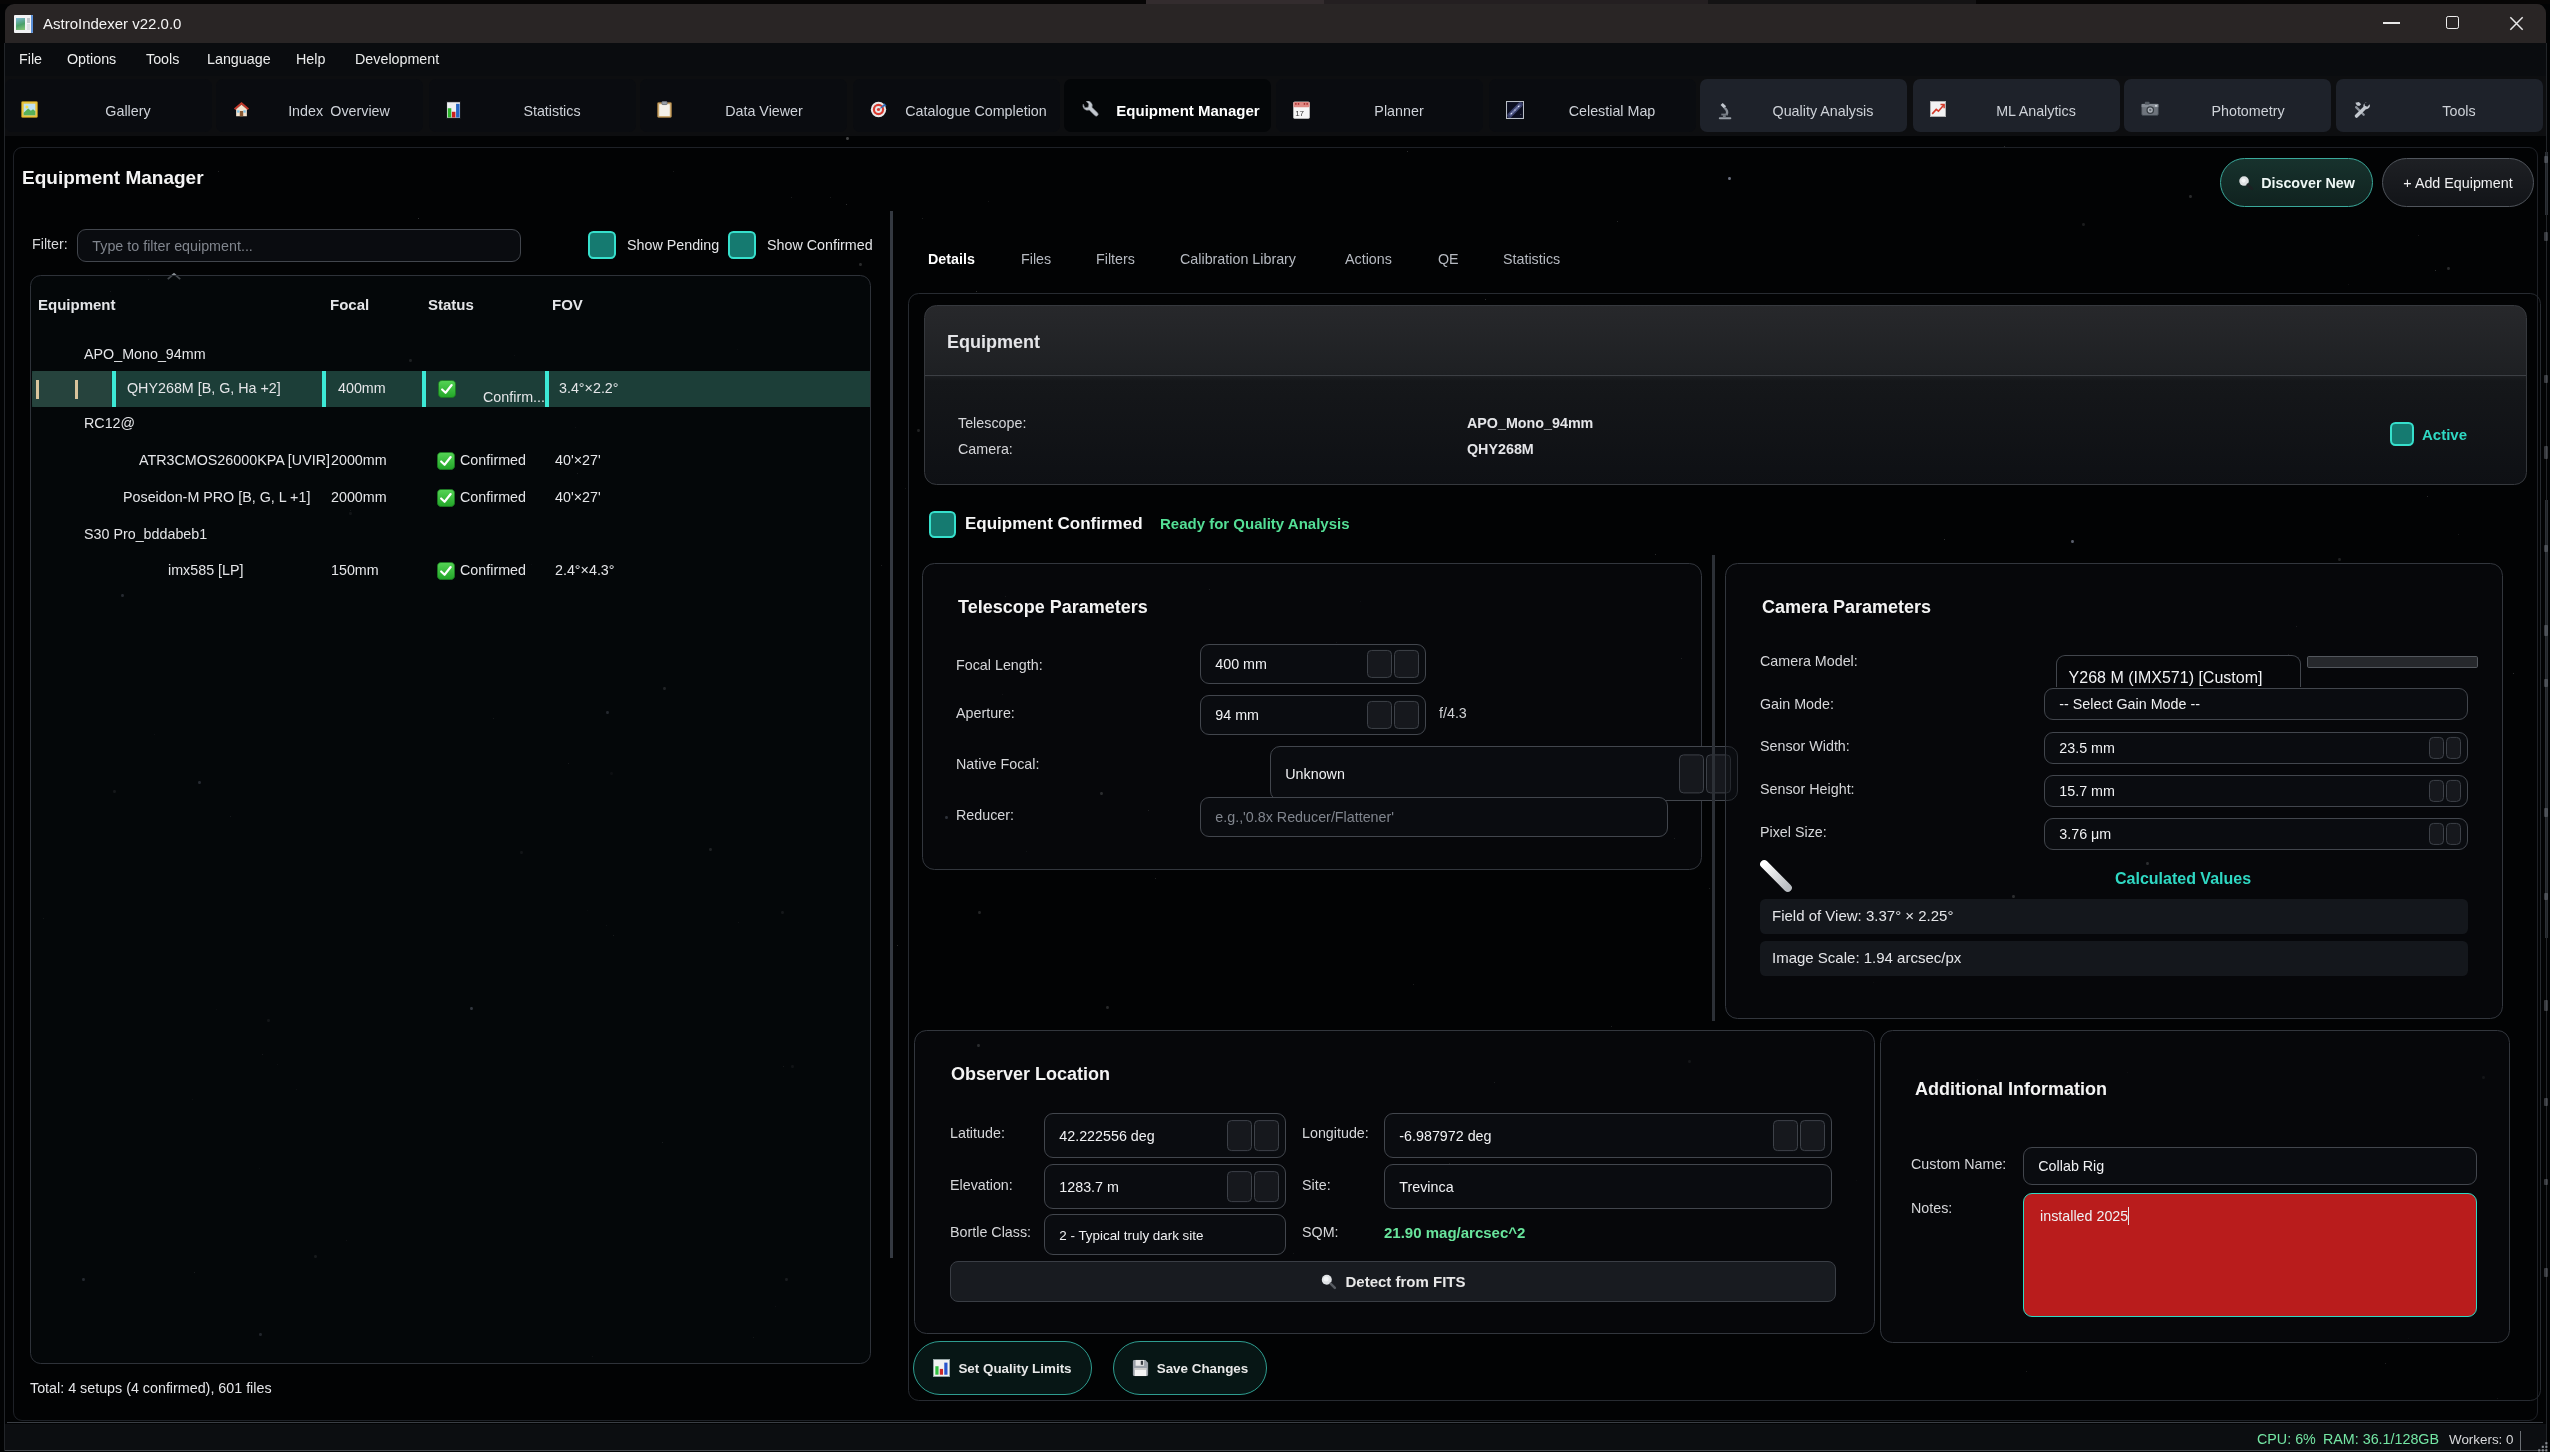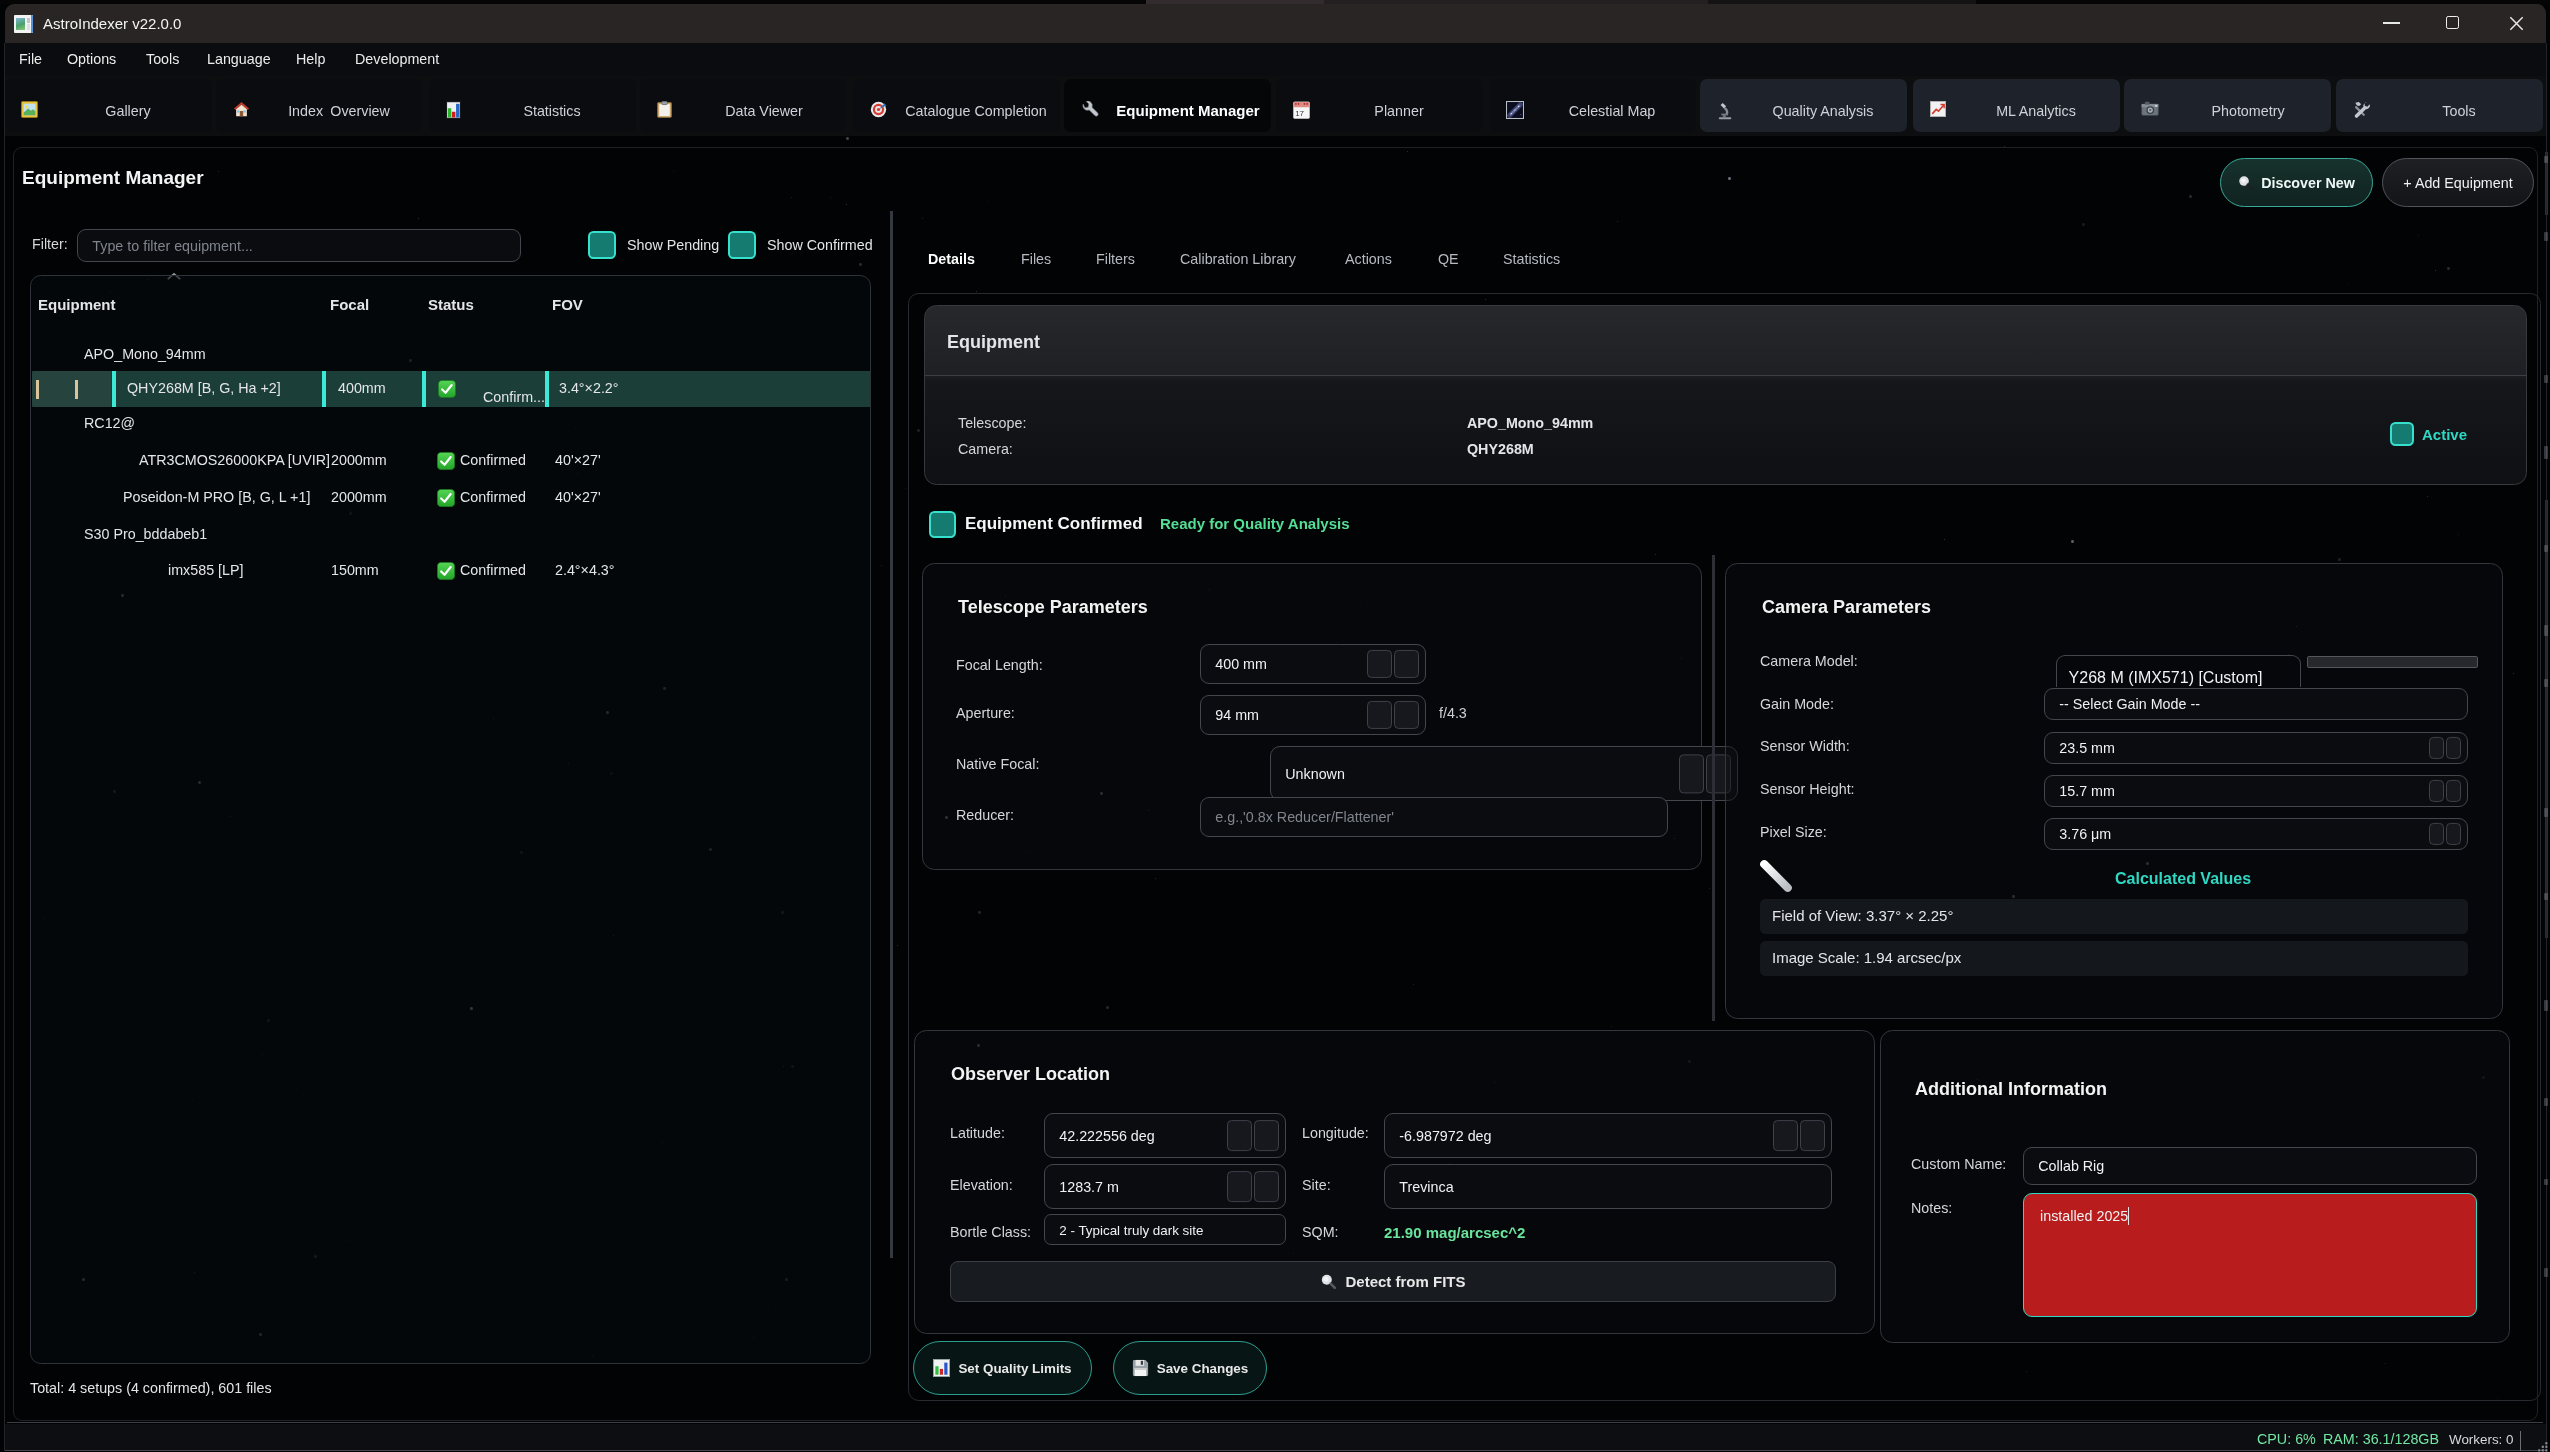--- a/index.html
+++ b/index.html
@@ -383,21 +383,21 @@
 <div class="inp" style="left:1044px;top:1164px;width:242px;height:45px;">
     <span class="iv" style="">1283.7 m</span>
     <span class="spin" style="width:25px"></span>
     <span class="spin" style="width:25px;right:33px"></span>
   </div>
 <div class="t " style="left:1302px;top:1186px;color:#d5d6d9">Site:</div>
 <div class="inp" style="left:1384px;top:1164px;width:448px;height:45px;">
     <span class="iv" style="">Trevinca</span>
   </div>
 <div class="t " style="left:950px;top:1233px;color:#d5d6d9">Bortle Class:</div>
-<div class="inp" style="left:1044px;top:1214px;width:242px;height:31px;border-radius:7px;">
+<div class="inp" style="left:1044px;top:1214px;width:242px;height:41px;">
     <span class="iv" style="font-size:13.4px">2 - Typical truly dark site</span>
   </div>
 <div class="t " style="left:1302px;top:1233px;color:#d5d6d9">SQM:</div>
 <div class="t b" style="left:1384px;top:1233px;color:#68e49c;font-size:15px">21.90 mag/arcsec^2</div>
 <div class="seg" style="left:950px;top:1261px;width:886px;height:41px;background:#181b20;border:0.9px solid #3a3e45;border-radius:8px">
     <span style="margin-right:8px;display:flex">
       <svg width="17" height="17" viewBox="0 0 19 19">
         <circle cx="7.6" cy="7.6" r="5.6" fill="#dfe2e5"></circle>
         <circle cx="6.8" cy="6.8" r="2.8" fill="#f2f4f6"></circle>
         <line x1="11.8" y1="11.8" x2="16.6" y2="16.6" stroke="#585c62" stroke-width="2.8" stroke-linecap="round"></line>

